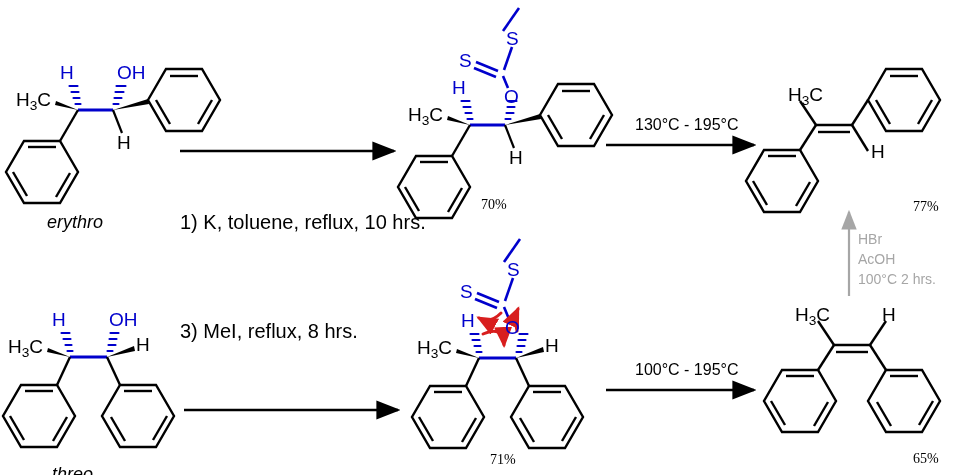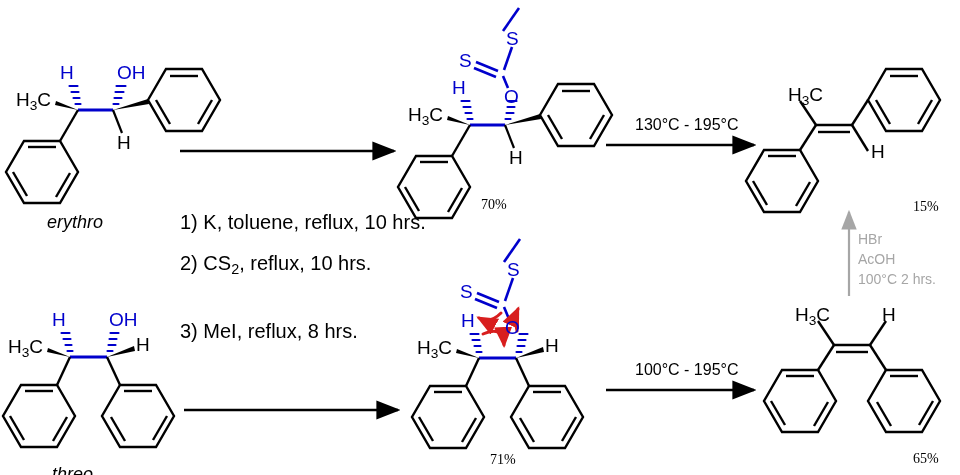--- a/index.html
+++ b/index.html
@@ -315,42 +315,41 @@
   <span class="txt" style="left:506px;top:28px;font-size:19px;color:#0000cc;">S</span>
   <span class="txt" style="left:459px;top:50px;font-size:19px;color:#0000cc;">S</span>
   <span class="txt" style="left:504px;top:86px;font-size:19px;color:#0000cc;">O</span>
   <span class="txt" style="left:408px;top:104px;font-size:19px;"><span>H</span><span class="sub">3</span><span>C</span></span>
   <span class="txt" style="left:452px;top:77px;font-size:19px;color:#0000cc;">H</span>
   <span class="txt" style="left:509px;top:147px;font-size:19px;">H</span>
   <span class="txt yield-label" style="left:481px;top:197px;">70%</span>
 
   <span class="txt" style="left:788px;top:84px;font-size:19px;"><span>H</span><span class="sub">3</span><span>C</span></span>
   <span class="txt" style="left:871px;top:141px;font-size:19px;">H</span>
-  <span class="txt yield-label" style="left:913px;top:199px;">15%</span>
+  <span class="txt yield-label" style="left:913px;top:199px;">77%</span>
 
   <span class="txt" style="left:8px;top:336px;font-size:19px;"><span>H</span><span class="sub">3</span><span>C</span></span>
   <span class="txt" style="left:52px;top:309px;font-size:19px;color:#0000cc;">H</span>
   <span class="txt" style="left:109px;top:309px;font-size:19px;color:#0000cc;">OH</span>
   <span class="txt" style="left:136px;top:334px;font-size:19px;">H</span>
   <span class="txt isomer-label" style="left:52px;top:446px;margin-top:18px;">threo</span>
 
   <span class="txt" style="left:507px;top:259px;font-size:19px;color:#0000cc;">S</span>
   <span class="txt" style="left:460px;top:281px;font-size:19px;color:#0000cc;">S</span>
   <span class="txt" style="left:505px;top:317px;font-size:19px;color:#0000cc;">O</span>
   <span class="txt" style="left:417px;top:337px;font-size:19px;"><span>H</span><span class="sub">3</span><span>C</span></span>
   <span class="txt" style="left:461px;top:310px;font-size:19px;color:#0000cc;">H</span>
   <span class="txt" style="left:545px;top:335px;font-size:19px;">H</span>
   <span class="txt yield-label" style="left:490px;top:452px;">71%</span>
 
   <span class="txt" style="left:795px;top:304px;font-size:19px;"><span>H</span><span class="sub">3</span><span>C</span></span>
   <span class="txt" style="left:882px;top:304px;font-size:19px;">H</span>
   <span class="txt yield-label" style="left:913px;top:451px;">65%</span>
 
   <span class="txt cond-step" style="left:180px;top:211px;">1) K, toluene, reflux, 10 hrs.</span>
-  <span class="txt cond-step" style="left:180px;top:252px;"><span>2) CS</span><span class="sub">2</span><span>, reflux, 10 hrs.</span></span>
   <span class="txt cond-step" style="left:180px;top:320px;">3) MeI, reflux, 8 hrs.</span>
 
   <span class="txt temp-label" style="left:635px;top:116px;">130°C - 195°C</span>
   <span class="txt temp-label" style="left:635px;top:361px;">100°C - 195°C</span>
 
   <span class="txt gray-cond" style="left:858px;top:231px;">HBr</span>
   <span class="txt gray-cond" style="left:858px;top:251px;">AcOH</span>
   <span class="txt gray-cond" style="left:858px;top:271px;">100°C 2 hrs.</span>
 
 </div>

